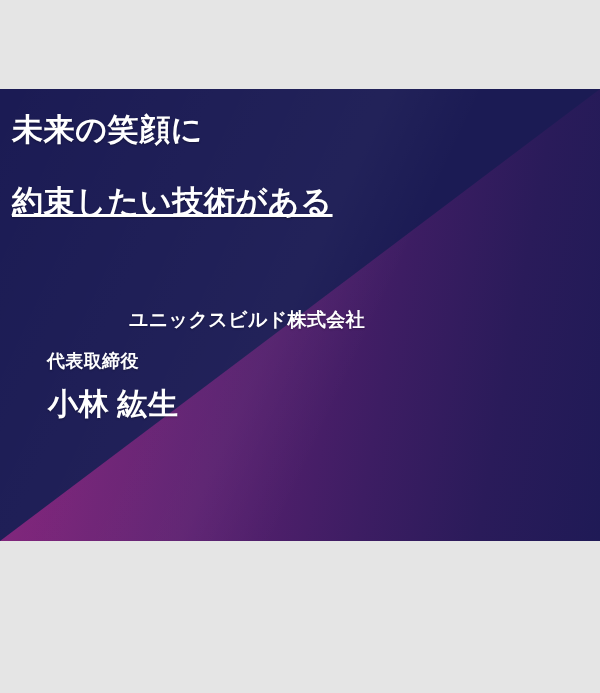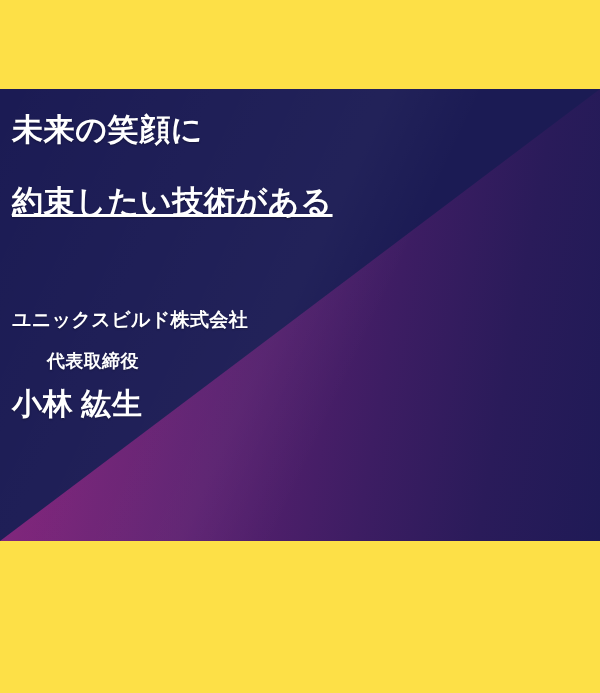--- a/index.html
+++ b/index.html
@@ -13,21 +13,21 @@
     width: 600px;
     height: 693px;
     overflow: hidden;
     font-family: "Liberation Serif", "DejaVu Serif", serif;
   }
 
   .page {
     position: relative;
     width: 600px;
     height: 693px;
-    background: #fde047;
+    background: #e5e5e5;
   }
 
   
   .banner {
     position: absolute;
     left: 0;
     top: 89px;
     width: 600px;
     height: 452px;
     overflow: hidden;
@@ -99,20 +99,21 @@
 
   .sig-company {
     display: block;
     color: #ffffff;
     font-size: 19px;
     font-weight: bold;
     letter-spacing: 0.02em;
     line-height: 1;
     white-space: nowrap;
     text-shadow: 0 1px 2px rgba(0,0,0,0.28);
+    text-align: center;
   }
 
   .sig-title {
     display: block;
     margin-top: 23px;
     color: #ffffff;
     font-size: 18px;
     font-weight: bold;
     letter-spacing: 0.02em;
     line-height: 1;
@@ -124,20 +125,21 @@
   .sig-name {
     display: block;
     margin-top: 19px;
     color: #ffffff;
     font-size: 30px;
     font-weight: bold;
     letter-spacing: 0.02em;
     line-height: 1;
     white-space: nowrap;
     text-shadow: 0 1px 2px rgba(0,0,0,0.30);
+    margin-left: 36px;
   }
 </style>
 </head>
 <body>
 
 <div class="page">
 
   <div class="banner">
 
     <div class="banner-wedge"></div>

